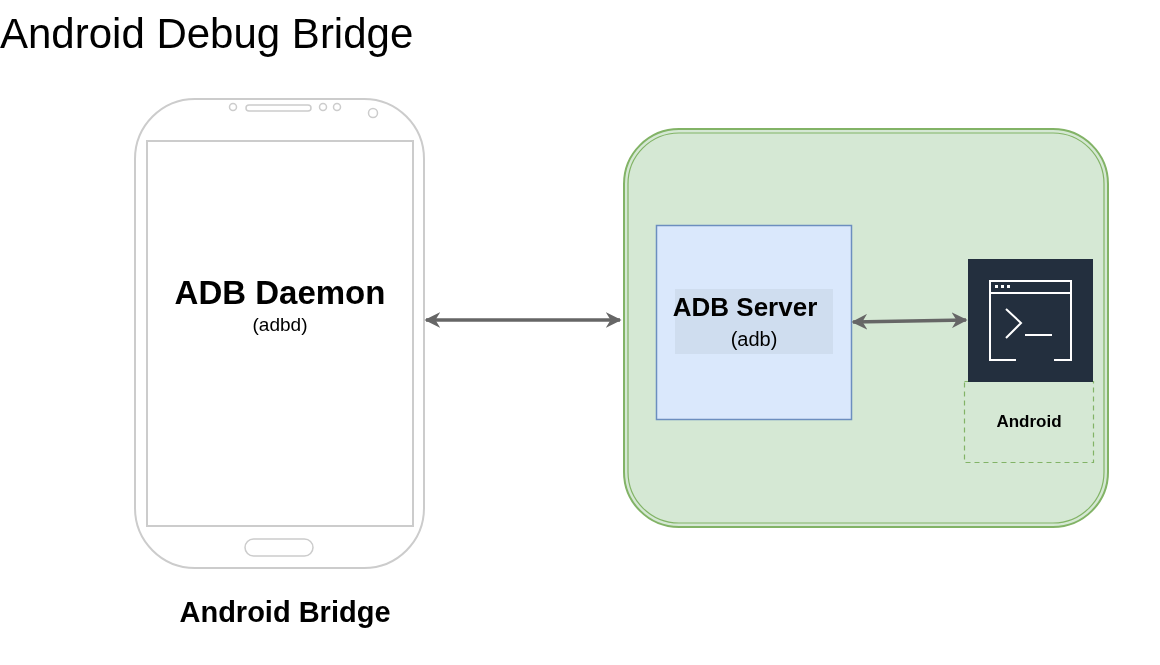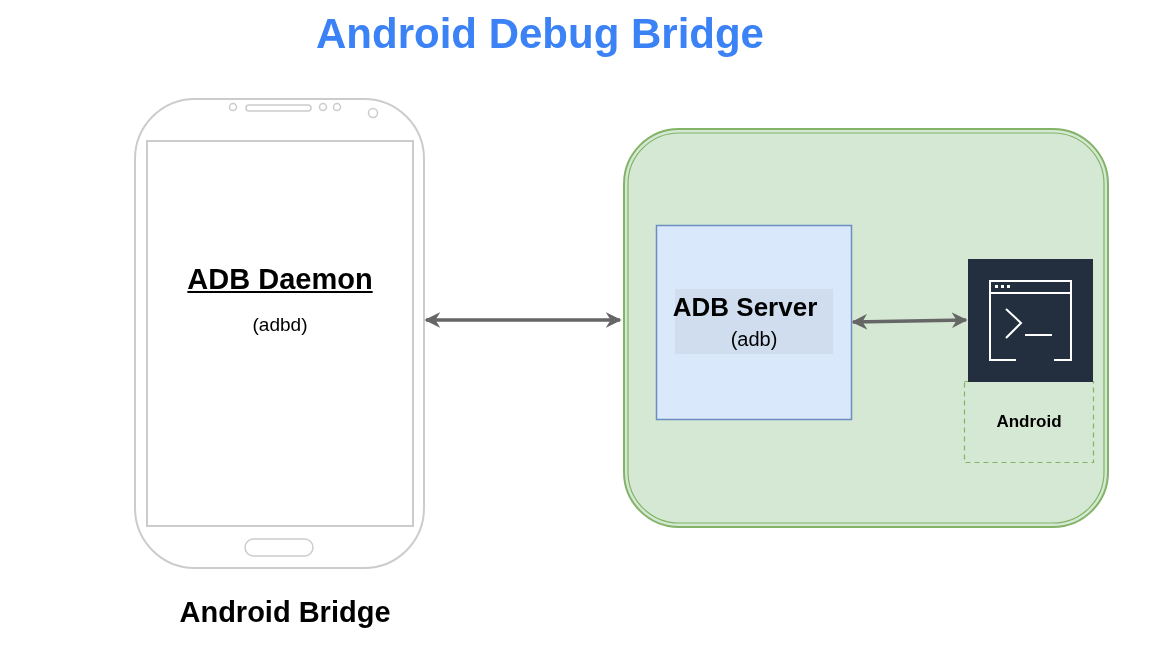--- a/index.html
+++ b/index.html
@@ -1,23 +1,23 @@
 <!DOCTYPE html>
 <html><head>
 <meta charset="utf-8">
 <style>
   html, body { margin: 0; padding: 0; background: #ffffff; }
   body { width: 1160px; height: 665px; position: relative; overflow: hidden;
          font-family: "Liberation Sans", sans-serif; }
   .abs { position: absolute; }
-  #title { left: 0; width: 1080px; top: 10px; text-align: center;
-           font-size: 42px; font-weight: bold; color: #3b82f6; }
+  #title { left: 0; width: 1080px; top: 10px; text-align: left;
+           font-size: 42px; font-weight: normal; color: #000000; }
   #diagram { left: 0; top: 0; }
   .lbl { position: absolute; text-align: center; color: #000; }
-  #daemon-name { left: 150px; width: 260px; top: 263px; font-size: 29px; font-weight: bold; text-decoration: underline; }
+  #daemon-name { left: 150px; width: 260px; top: 274px; font-size: 33px; font-weight: bold; }
   #daemon-sub  { left: 150px; width: 260px; top: 314px; font-size: 19px; }
   #device-label { left: 140px; width: 290px; top: 596px; font-size: 29px; font-weight: bold; }
   #server-text-bg { left: 675px; top: 289px; width: 158px; height: 65px; background: #cfddef; }
   #server-name { left: 656px; width: 178px; top: 292px; font-size: 26px; font-weight: bold; }
   #server-sub  { left: 656px; width: 196px; top: 328px; font-size: 20px; text-align: center; }
   #client-label { left: 964px; width: 130px; top: 412px; font-size: 17px; font-weight: bold; }
 </style>
 </head>
 <body>
 

